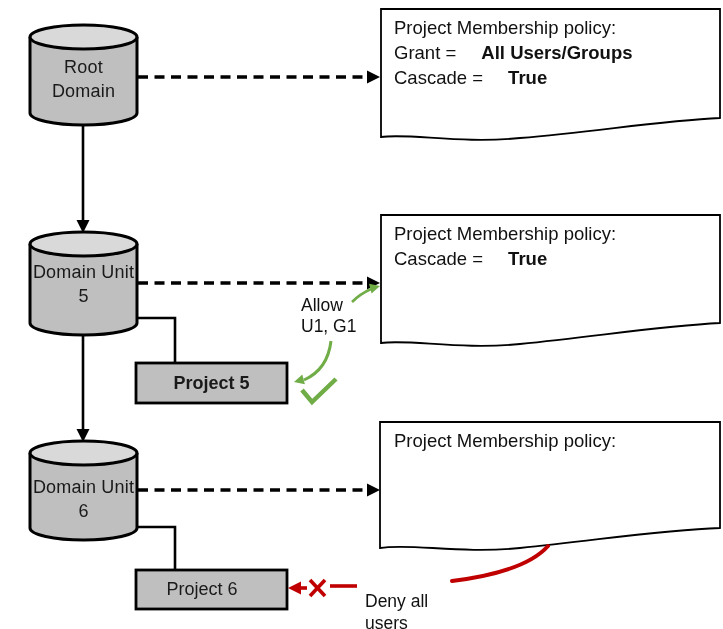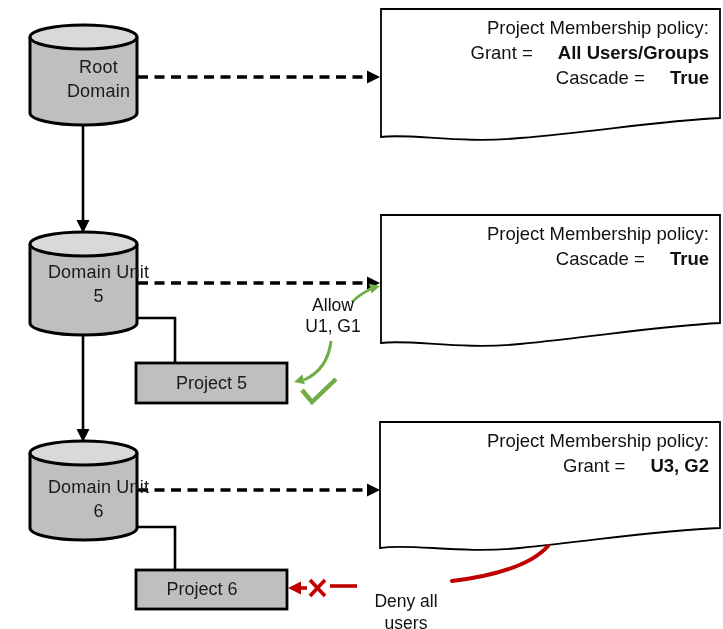--- a/index.html
+++ b/index.html
@@ -2,24 +2,24 @@
 <html><head>
 <meta charset="utf-8">
 <style>
   html,body{margin:0;padding:0;background:#fff;}
   #stage{
     position:relative;width:723px;height:629px;background:#ffffff;
     font-family:"Liberation Sans",sans-serif;color:#1a1a1a;overflow:hidden;
   }
   #stage svg{position:absolute;left:0;top:0;}
   .lbl{position:absolute;text-align:center;line-height:24px;font-size:18px;color:#1a1a1a;}
-  .node-lbl{letter-spacing:.2px;padding-left:15px;}
-  .ptext{position:absolute;left:394px;width:315px;font-size:18.5px;line-height:25px;color:#111;text-align:right;}
+  .node-lbl{letter-spacing:.2px;}
+  .ptext{position:absolute;left:394px;width:315px;font-size:18.5px;line-height:25px;color:#111;}
   .pline b{font-weight:bold;margin-left:20px;}
-  .ann{position:absolute;text-align:center;font-size:17.5px;line-height:21px;color:#111;}
+  .ann{position:absolute;text-align:left;font-size:17.5px;line-height:21px;color:#111;}
 </style>
 </head>
 <body>
 
 <div id="stage">
 
   <svg width="723" height="629" viewBox="0 0 723 629">
 
     <g>
       <path d="M381,9 L720,9 L720,118 C660,121 600,131 520,138 C460,144 410,133 381,137 Z" fill="#FFFFFF" stroke="#000" stroke-width="1.8"></path>
@@ -90,33 +90,32 @@
     </g>
     <g>
       <line x1="310" y1="580" x2="325" y2="596" stroke="#C00000" stroke-width="3.6"></line>
       <line x1="325" y1="580" x2="310" y2="596" stroke="#C00000" stroke-width="3.6"></line>
     </g>
   </svg>
 
   <div class="lbl node-lbl" style="left:30px;top:55px;width:107px;">Root Domain</div>
   <div class="lbl node-lbl" style="left:30px;top:260px;width:107px;">Domain Unit 5</div>
   <div class="lbl node-lbl" style="left:30px;top:466px;width:107px;margin-top:9px;">Domain Unit 6</div>
-  <div class="lbl" style="left:136px;top:371px;width:151px;">Project 5</div>
+  <div class="lbl" style="left:136px;top:371px;width:151px;font-weight:bold;">Project 5</div>
   <div class="lbl" style="left:136px;top:577px;width:132px;">Project 6</div>
 
   <div class="ptext" style="top:15px;">
     <div class="pline"><span>Project Membership policy:</span></div>
     <div class="pline"><span>Grant = </span><b>All Users/Groups</b></div>
     <div class="pline"><span>Cascade = </span><b>True</b></div>
   </div>
   <div class="ptext" style="top:221px;">
     <div class="pline"><span>Project Membership policy:</span></div>
     <div class="pline"><span>Cascade = </span><b>True</b></div>
   </div>
   <div class="ptext" style="top:428px;">
     <div class="pline"><span>Project Membership policy:</span></div>
-    <div class="pline"><span>Grant = </span><b>U3, G2</b></div>
   </div>
 
   <div class="ann" style="left:301px;top:295px;width:64px;">Allow U1, G1</div>
   <div class="ann" style="left:365px;top:590px;width:82px;line-height:22px;">Deny all users</div>
 
 </div>
 
 </body></html>

